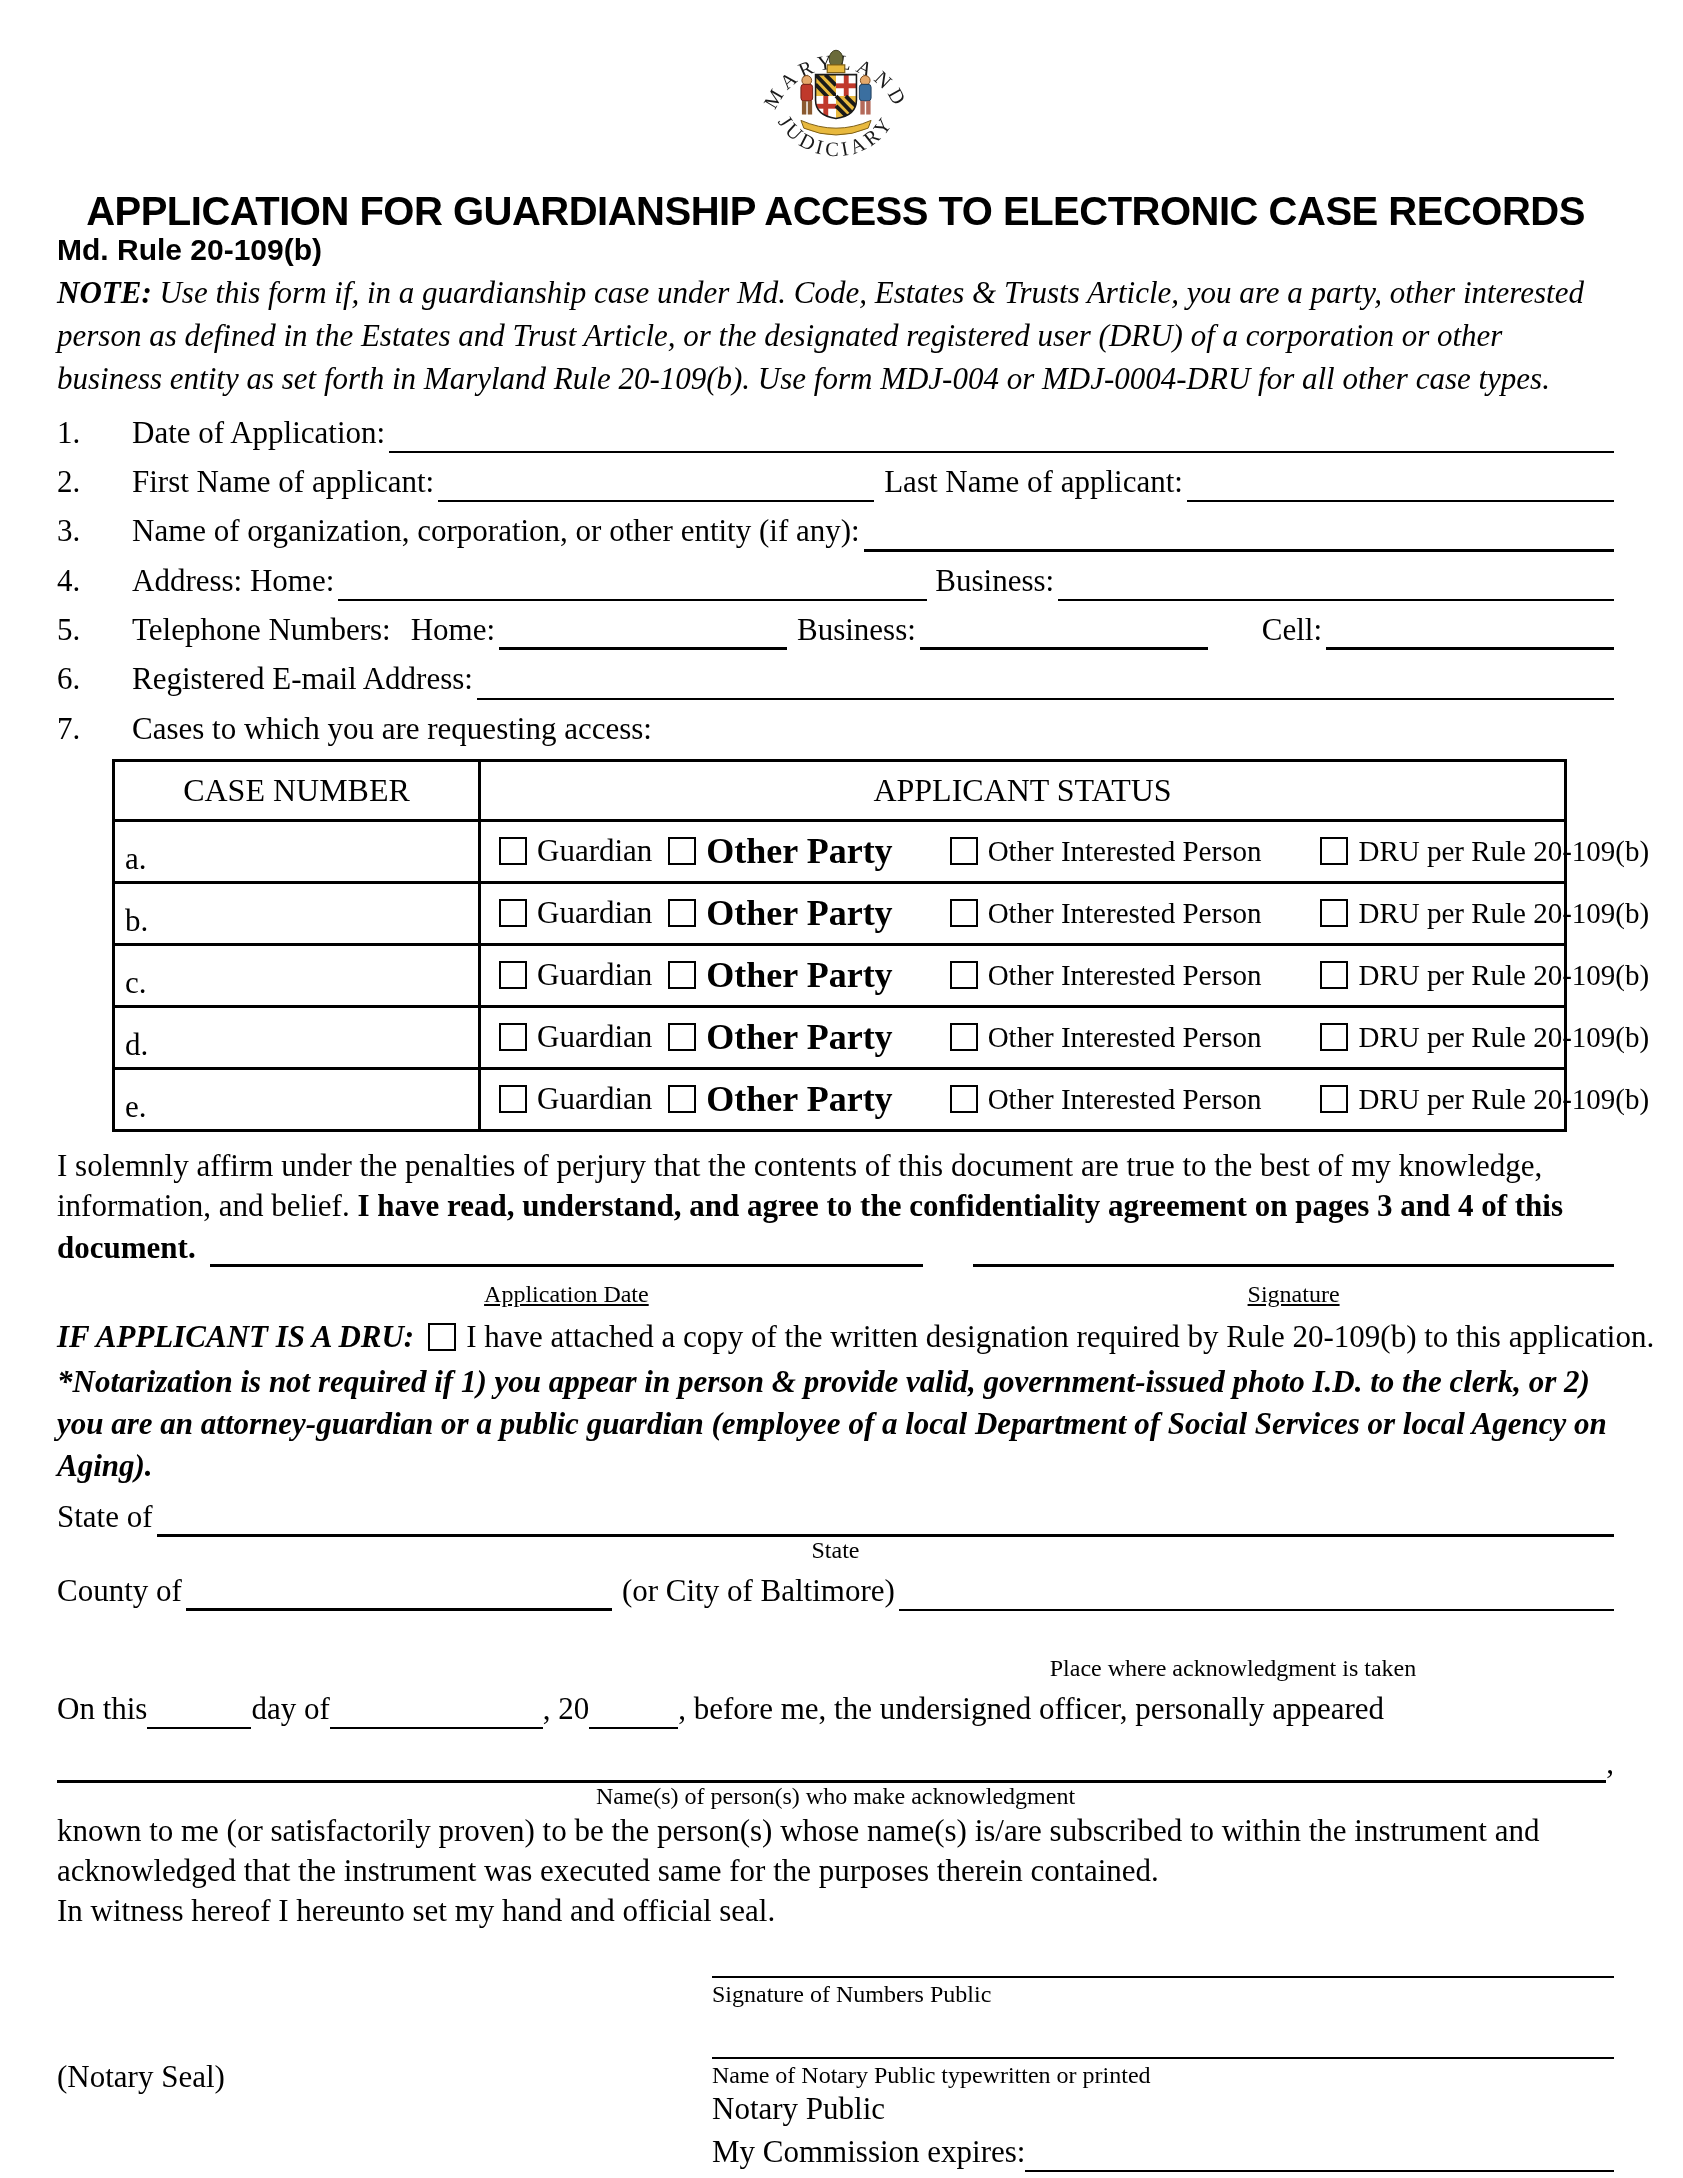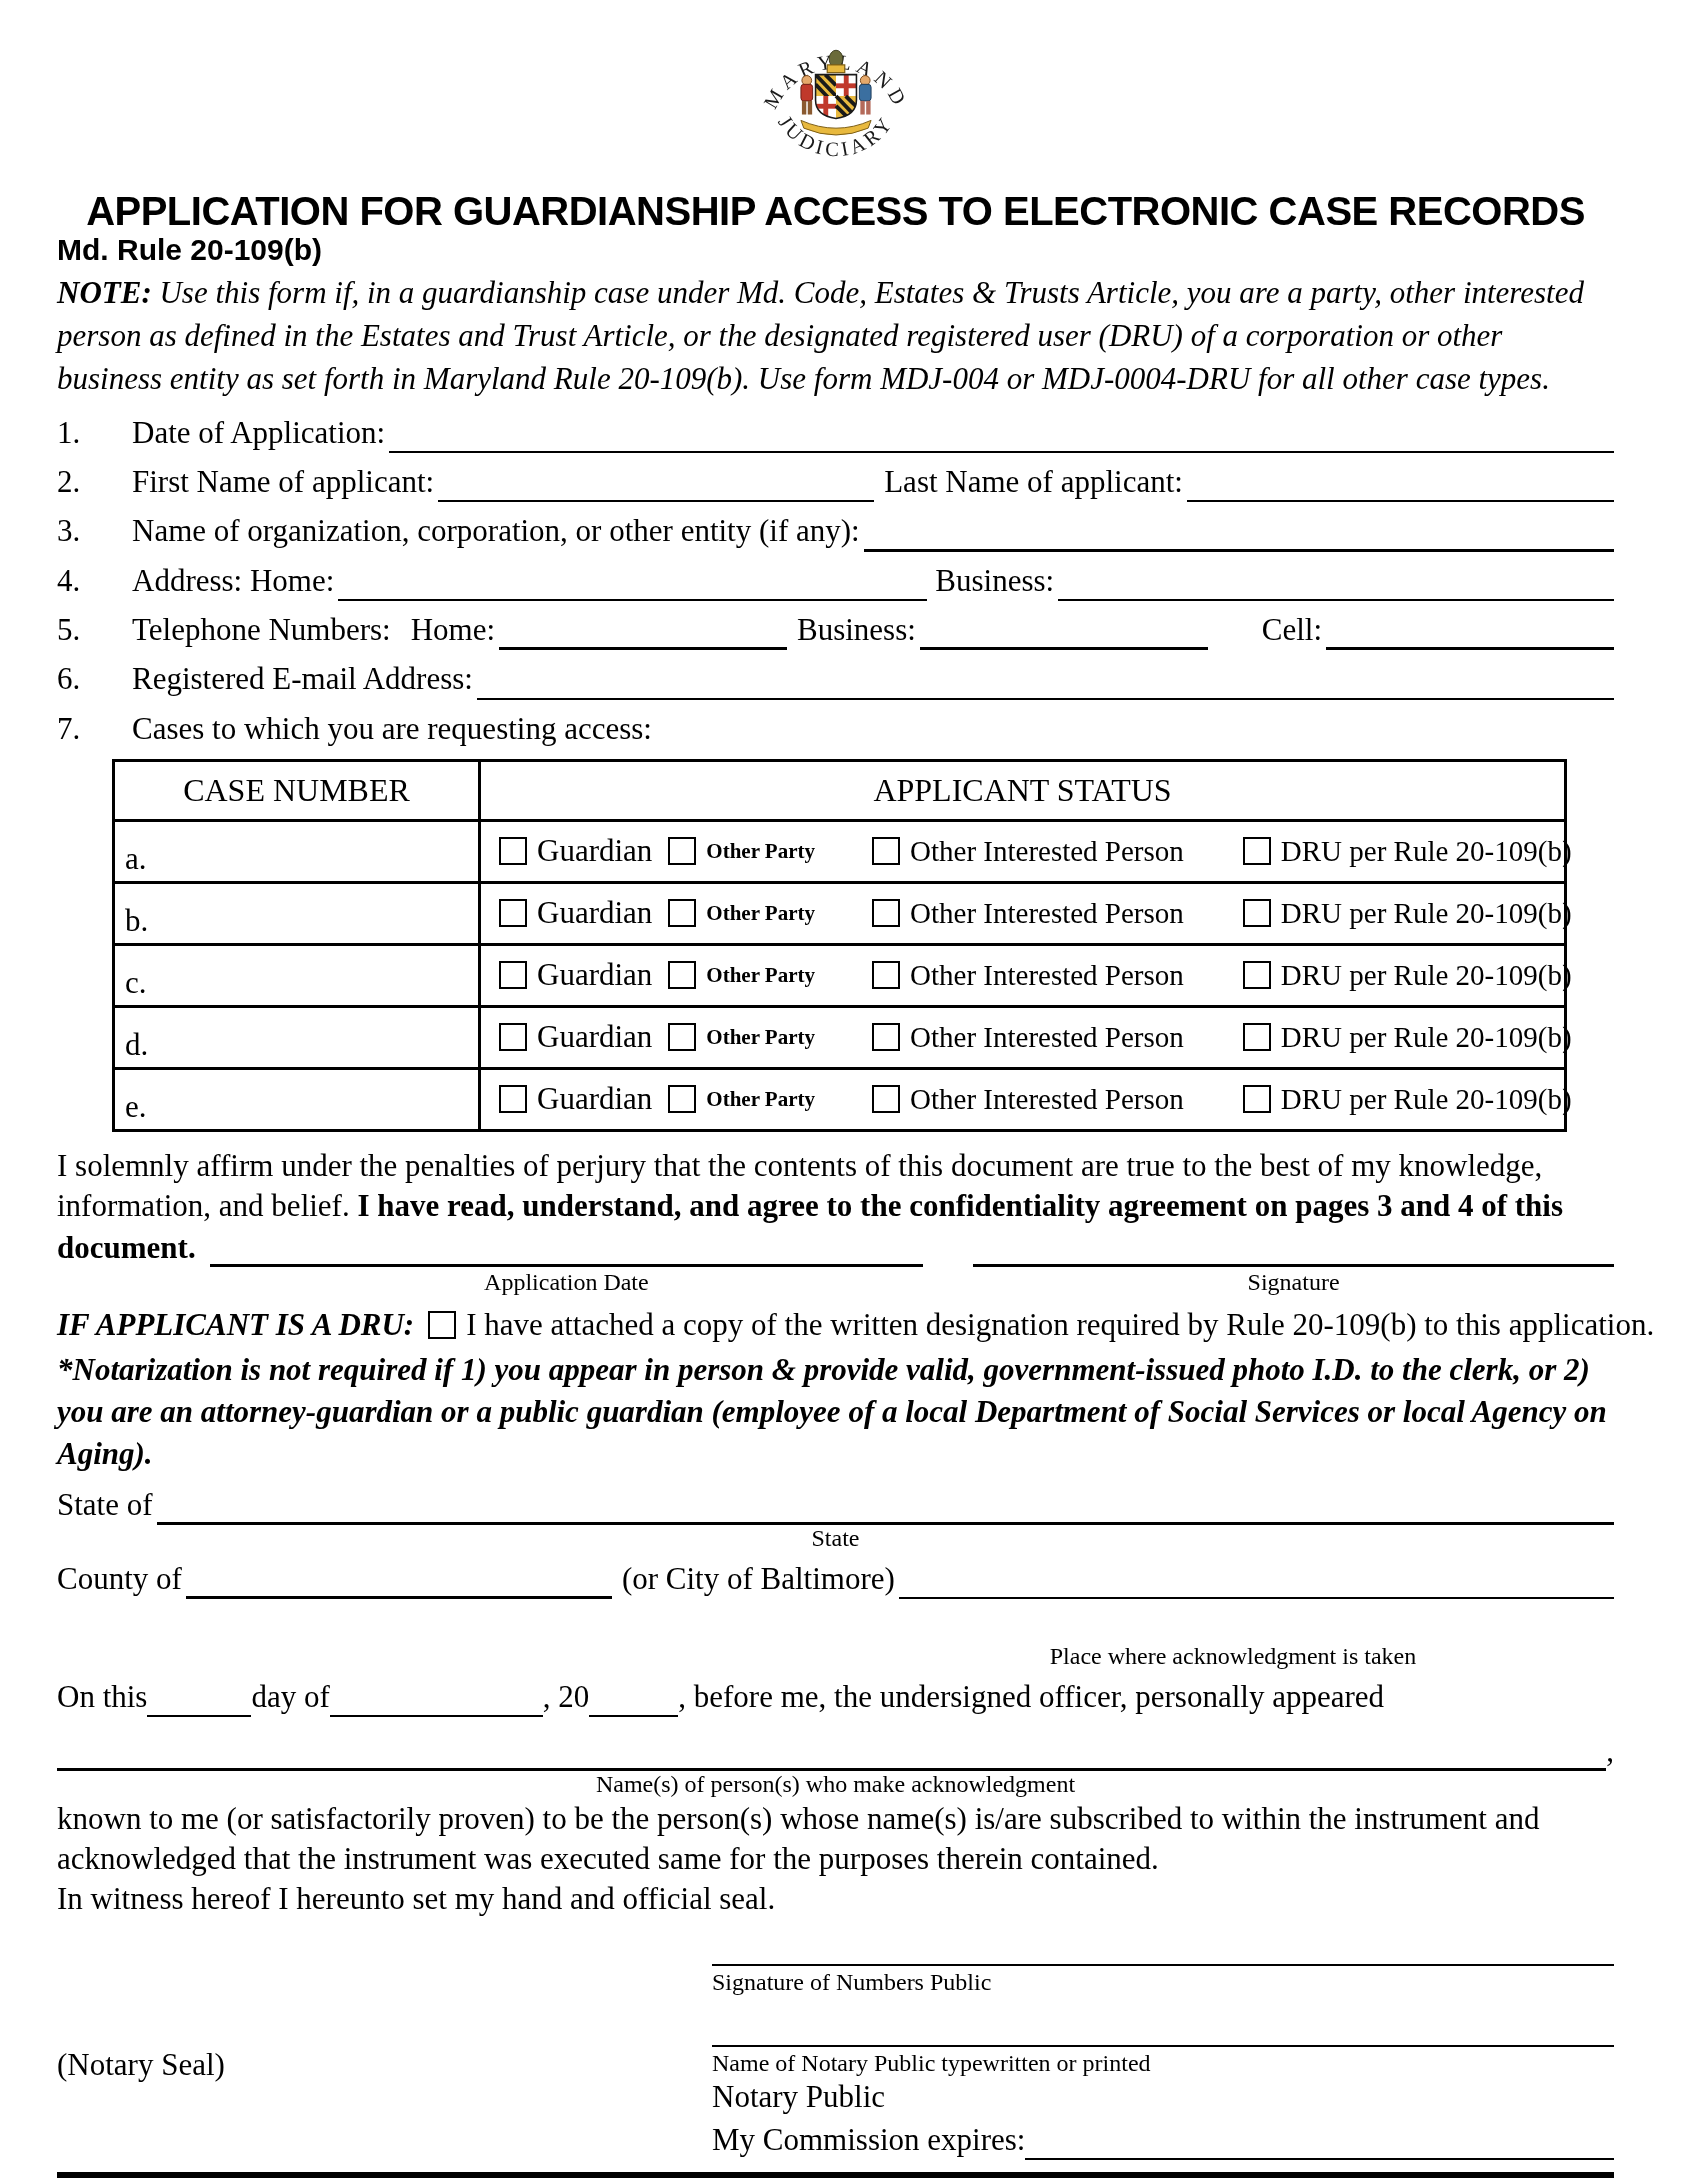--- a/index.html
+++ b/index.html
@@ -30,30 +30,30 @@
   table.cases{border-collapse:collapse;margin:10px 0 0 55px;width:1455px;table-layout:fixed;}
   table.cases th, table.cases td{border:3px solid #000;}
   table.cases th{height:55px;font-weight:normal;font-size:32px;}
   th.c1{width:361px;}
   td.rowlab{vertical-align:bottom;padding:2px 10px 2px 10px;height:55px;}
   td.status{padding:4px 6px 4px 18px;}
   .optrow{display:flex;align-items:center;}
   .cb{display:inline-block;width:24px;height:24px;border:2px solid #000;background:#fff;
       flex:0 0 auto;margin-right:10px;}
   .opt{display:flex;align-items:center;white-space:nowrap;}
-  .opt.g2{margin-left:16px;font-weight:bold;font-size:21px;}
+  .opt.g2{margin-left:16px;font-weight:bold;font-size:36px;}
   .opt.g3{margin-left:57px;font-size:29px;}
   .opt.g4{margin-left:59px;font-size:29px;}
 
   .affirm{margin-top:14px;}
   .affirm b{font-weight:bold;}
   .sigrow{display:flex;align-items:flex-start;margin-top:2px;}
   .sigcol{flex:1 1 auto;display:flex;flex-direction:column;}
   .sigline{border-bottom:3px solid #000;height:36px;}
-  .siglab{text-align:center;font-size:24px;line-height:1.15;margin-top:2px;}
+  .siglab{text-align:center;font-size:24px;line-height:1.15;margin-top:14px;text-decoration:underline;}
   .gap50{width:50px;flex:0 0 50px;}
   .docword{flex:0 0 auto;font-weight:bold;margin-right:14px;}
 
   .drurow{display:flex;align-items:center;margin-top:8px;white-space:nowrap;}
   .druhead{font-weight:bold;font-style:italic;margin-right:14px;text-align:center;}
   .notarization{font-weight:bold;font-style:italic;margin-top:4px;line-height:1.35;}
 
   .flexrow{display:flex;align-items:flex-end;white-space:nowrap;}
   .small{font-size:24px;line-height:1.15;}
   .mt6{margin-top:6px;} .mt10{margin-top:10px;} .mt14{margin-top:14px;}

